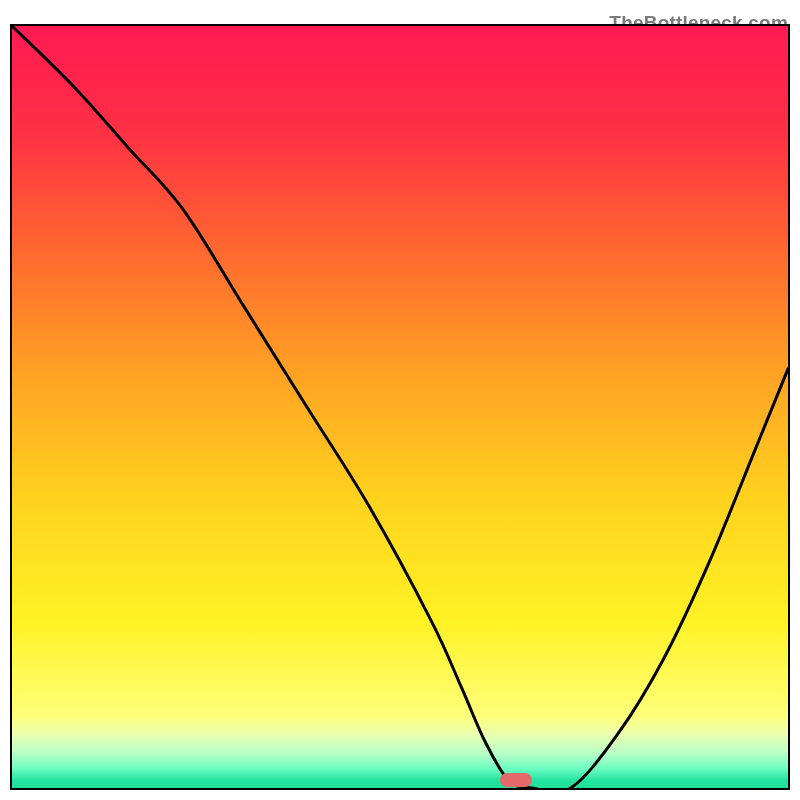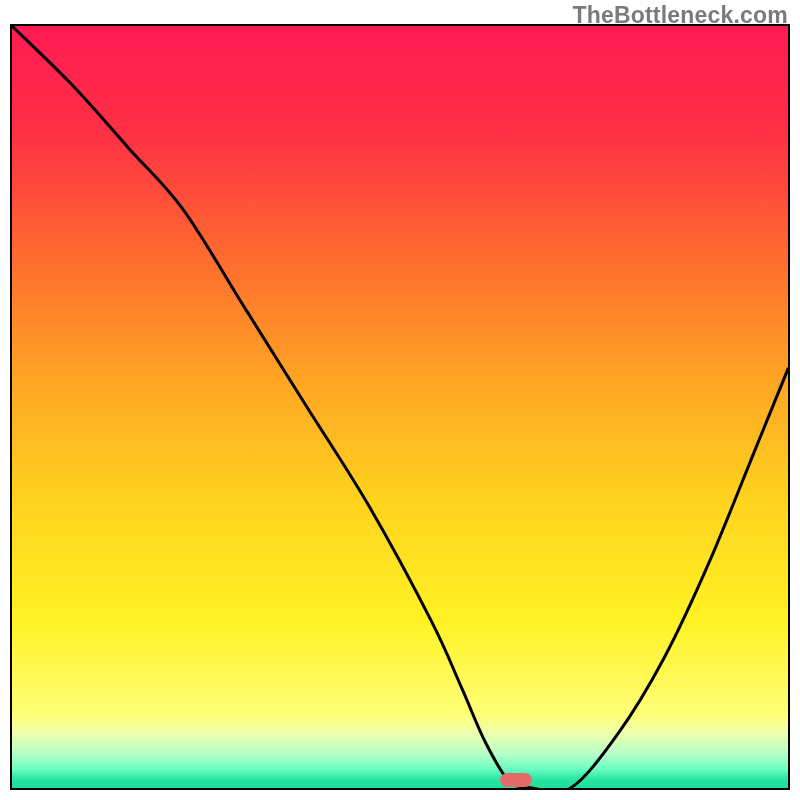--- a/index.html
+++ b/index.html
@@ -39,24 +39,24 @@
     width: 100%;
     height: 100%;
   }
   .marker {
     position: absolute;
     border-radius: 999px;
     transform: translate(-50%, -50%);
   }
   .watermark {
     position: absolute;
-    top: 2px;
+    top: 12px;
     right: 12px;
     font-family: Arial, Helvetica, sans-serif;
-    font-size: 23px;
+    font-size: 19px;
     font-weight: bold;
     color: #7a7a7a;
     letter-spacing: 0.2px;
     text-decoration: underline;
   }
 </style>
 </head>
 <body>
 
 <div class="chart-container">

